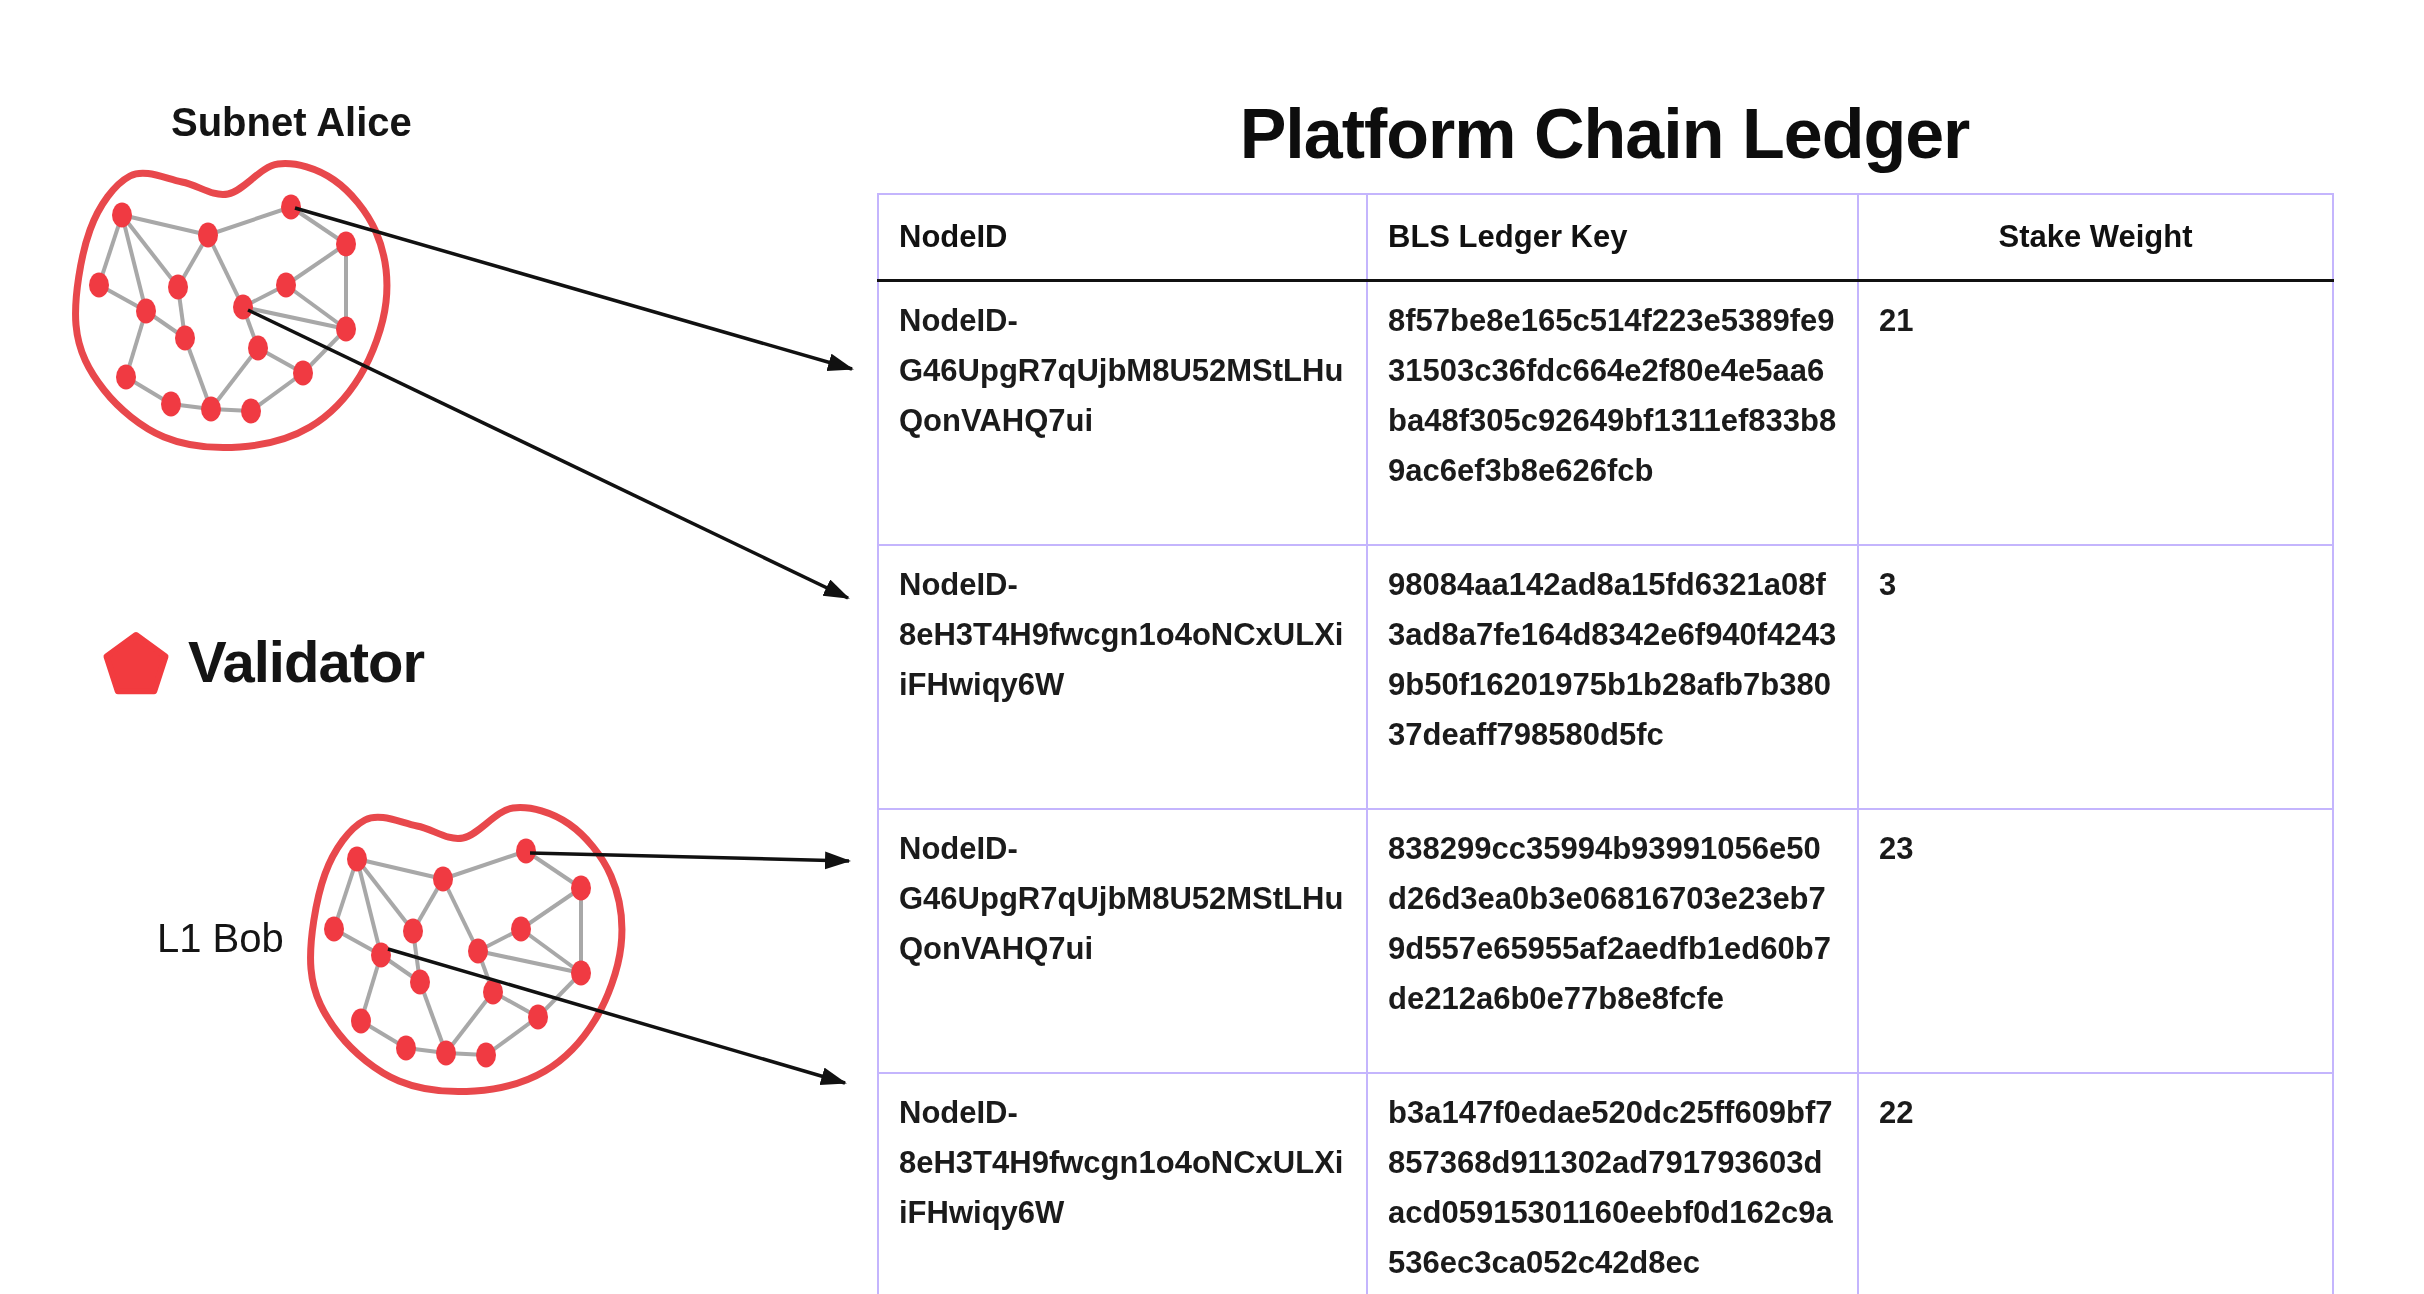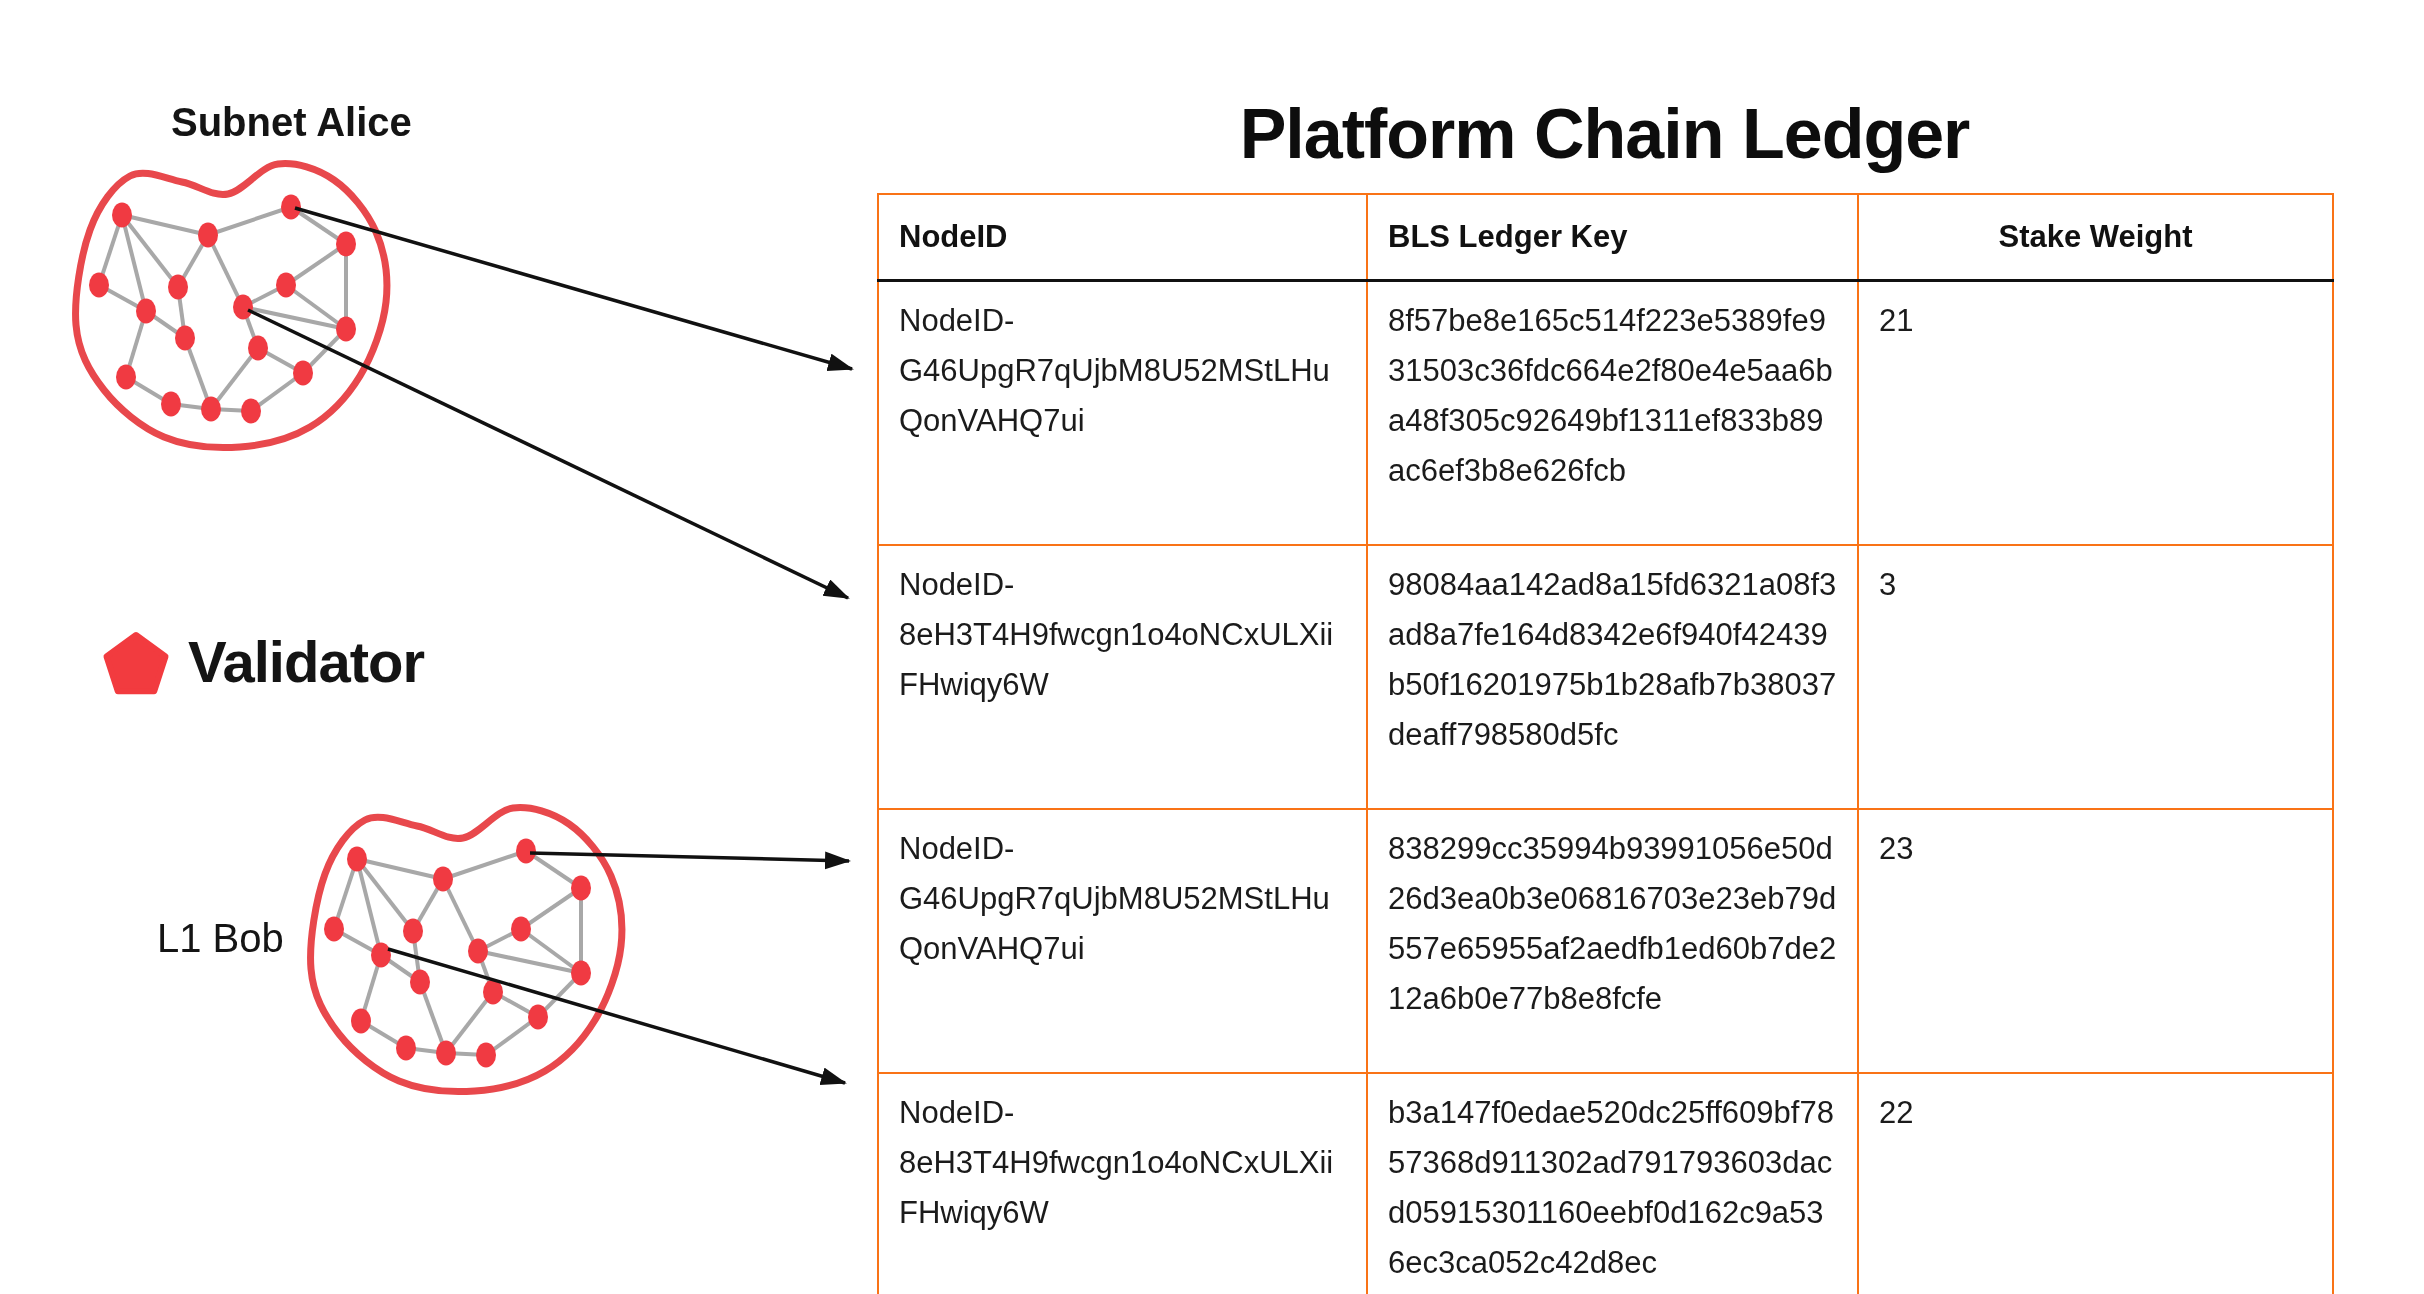--- a/index.html
+++ b/index.html
@@ -28,29 +28,29 @@
 
   
   table.ledger{
     position:absolute;left:877px;top:193px;width:1455px;
     border-collapse:collapse;table-layout:fixed;background:#fff;
   }
   table.ledger col.c1{width:489px;}
   table.ledger col.c2{width:491px;}
   table.ledger col.c3{width:475px;}
   table.ledger th,table.ledger td{
-    border:2px solid #f97316;overflow-wrap:break-word;word-break:normal;
+    border:2px solid #c4b5fd;overflow-wrap:break-word;word-break:normal;
   }
   table.ledger th{
     height:84px;font-size:31px;font-weight:700;text-align:left;
     padding:0 20px;vertical-align:middle;border-bottom:3px solid #111;
   }
   table.ledger th.center{text-align:center;}
   table.ledger td{
-    height:234px;vertical-align:top;font-size:31px;font-weight:400;
+    height:234px;vertical-align:top;font-size:31px;font-weight:700;
     line-height:50px;padding:14px 20px;color:#1b1b1b;
   }
 </style>
 </head>
 <body>
 
 <svg class="diagram abs" viewBox="0 0 2424 1294" xmlns="http://www.w3.org/2000/svg">
   <defs>
     <marker id="ah" markerUnits="userSpaceOnUse" markerWidth="30" markerHeight="22" refX="24" refY="9" orient="auto">
       <path d="M0,0 L26,9 L0,18 Z" fill="#111111"></path>

